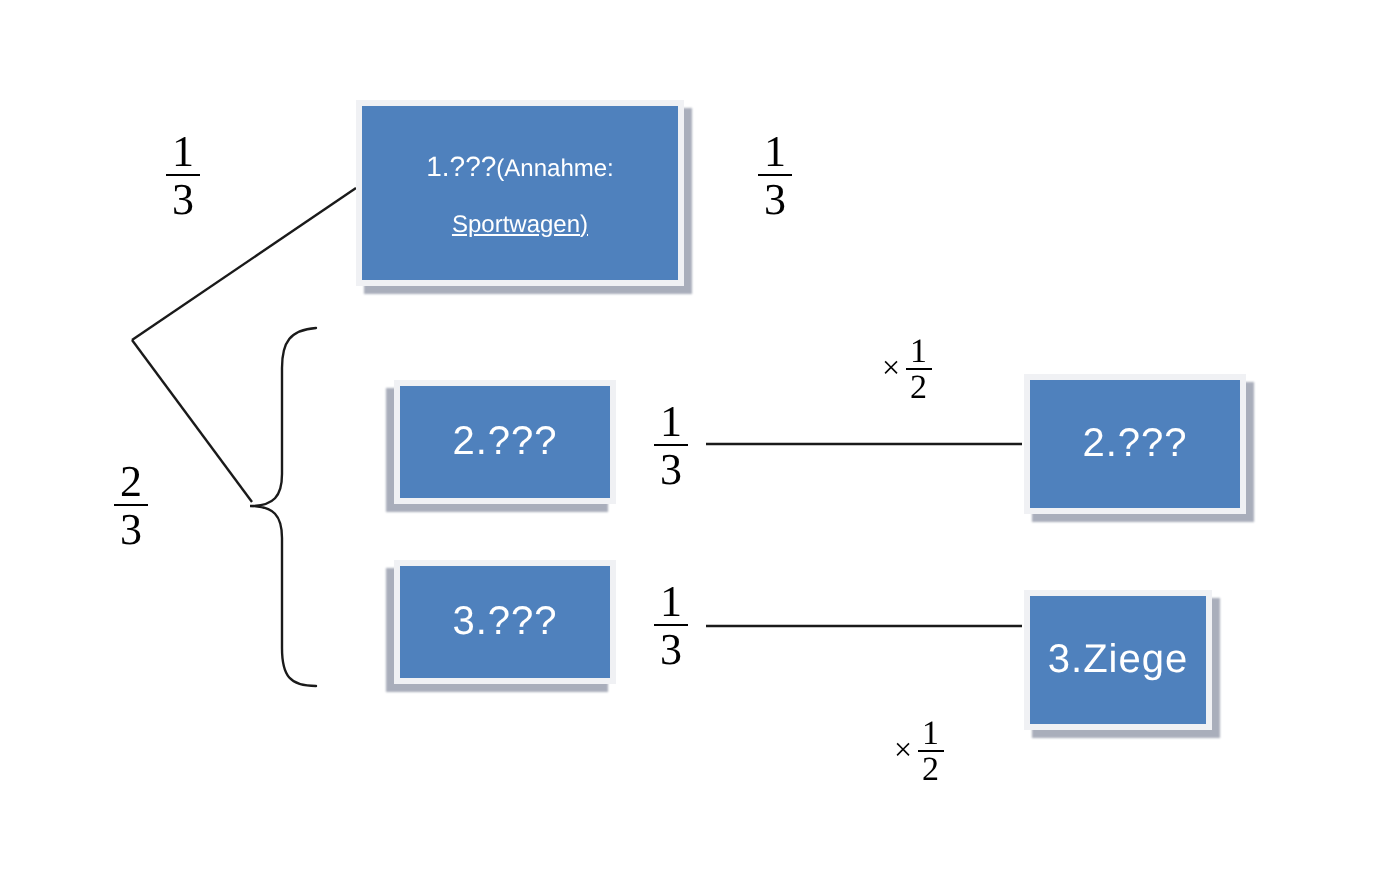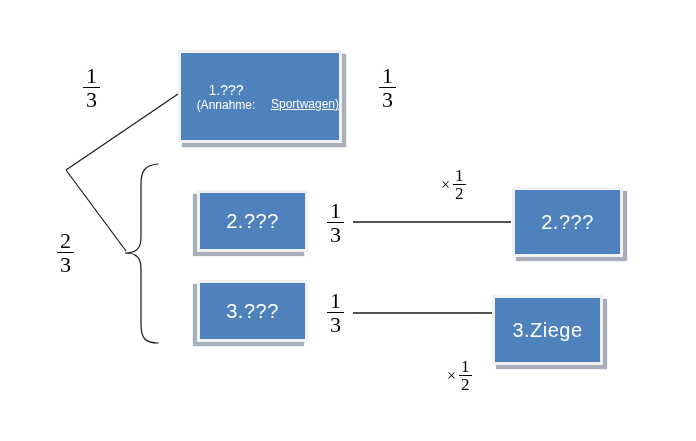--- a/index.html
+++ b/index.html
@@ -12,21 +12,21 @@
   }
   svg.lines { position:absolute; left:0; top:0; pointer-events:none; }
 
   
   .node {
     position:absolute;
     background:#4f81bd;
     border:3px solid #f0f1f4;
     box-sizing:border-box;
     display:flex;
-    flex-direction:row;
+    flex-direction:column;
     align-items:center;
     justify-content:center;
     color:#ffffff;
     text-align:center;
   }
   .node.shadow-right { box-shadow:4px 4px 1px rgba(154,160,175,0.85); }
   .node.shadow-left  { box-shadow:-4px 4px 1px rgba(154,160,175,0.85); }
   .node .label { font-size:20px; letter-spacing:0.5px; }
   .node1-line1 { font-size:12px; }
   .node1-line1 .strong { font-size:14px; }
@@ -126,17 +126,17 @@
   </div>
 
   <div class="node shadow-left" style="left:197px; top:280px; width:111px; height:62px;">
     <span class="label">3.???</span>
   </div>
 
   <div class="node shadow-right" style="left:512px; top:187px; width:111px; height:70px;">
     <span class="label">2.???</span>
   </div>
 
-  <div class="node shadow-right" style="left:492px; top:295px; width:111px; height:70px;">
+  <div class="node shadow-right" style="left:512px; top:295px; width:94px; height:70px;">
     <span class="label">3.Ziege</span>
   </div>
 
 </div>
 
 </body></html>

